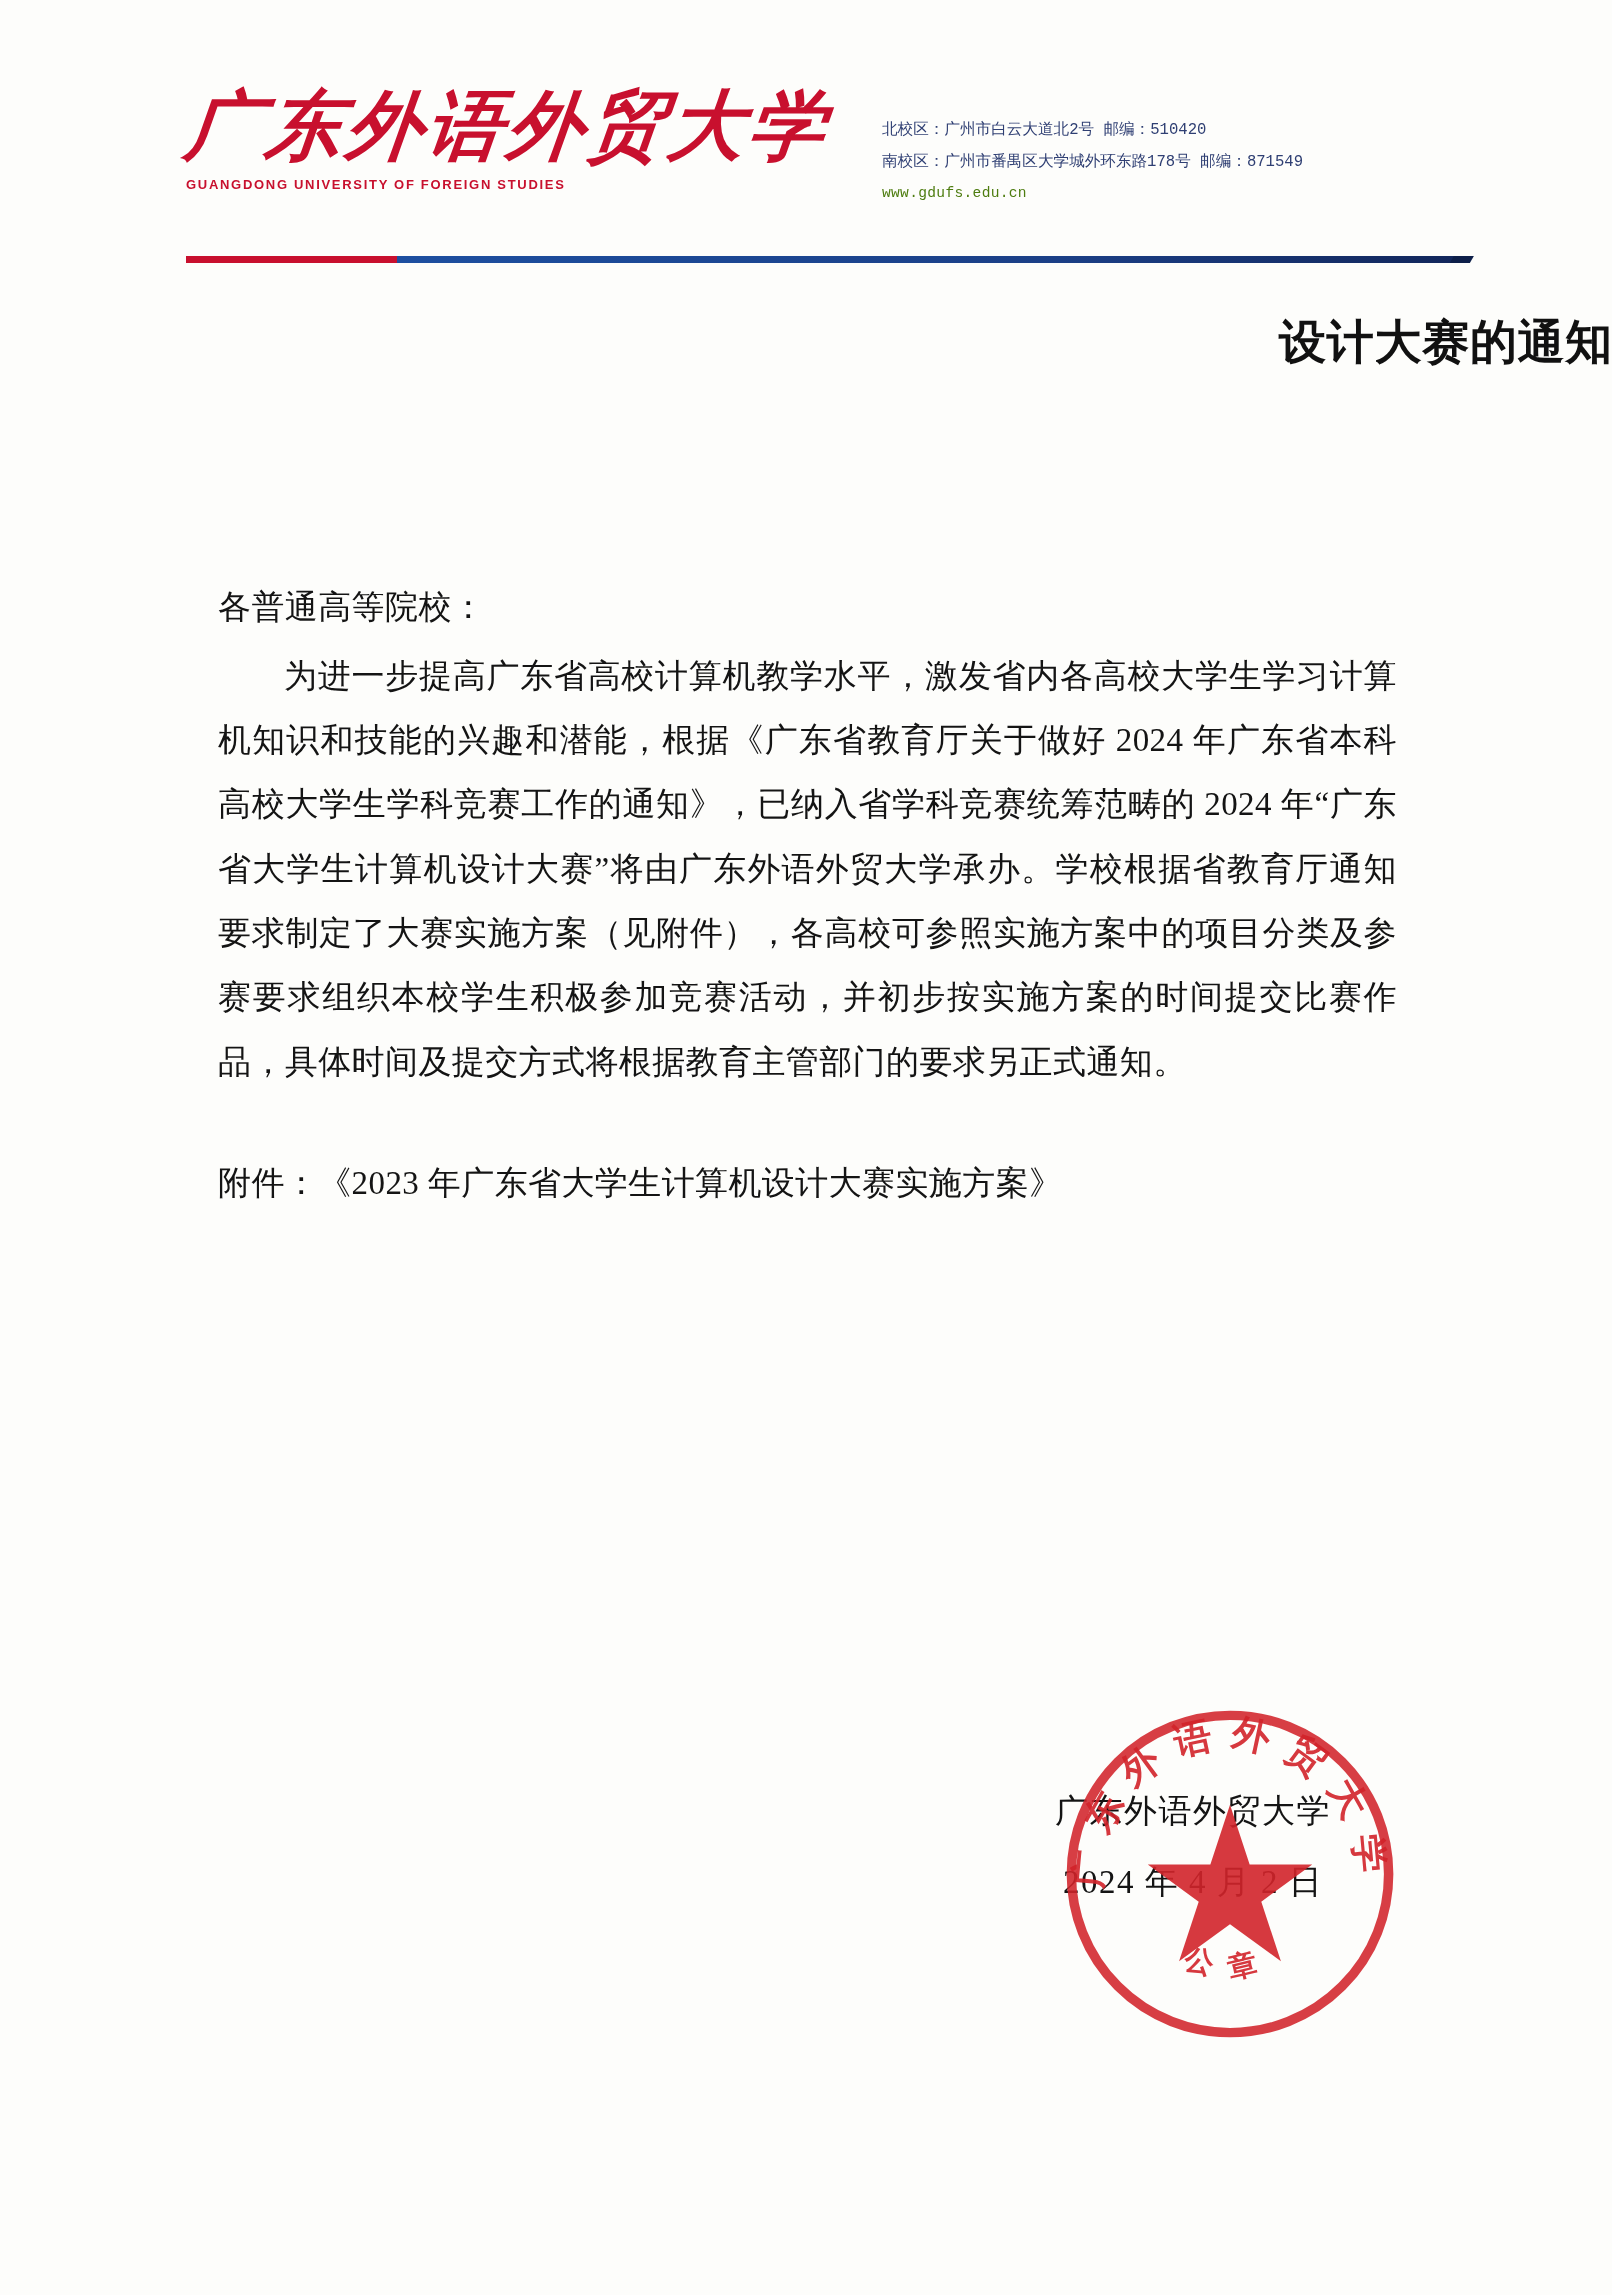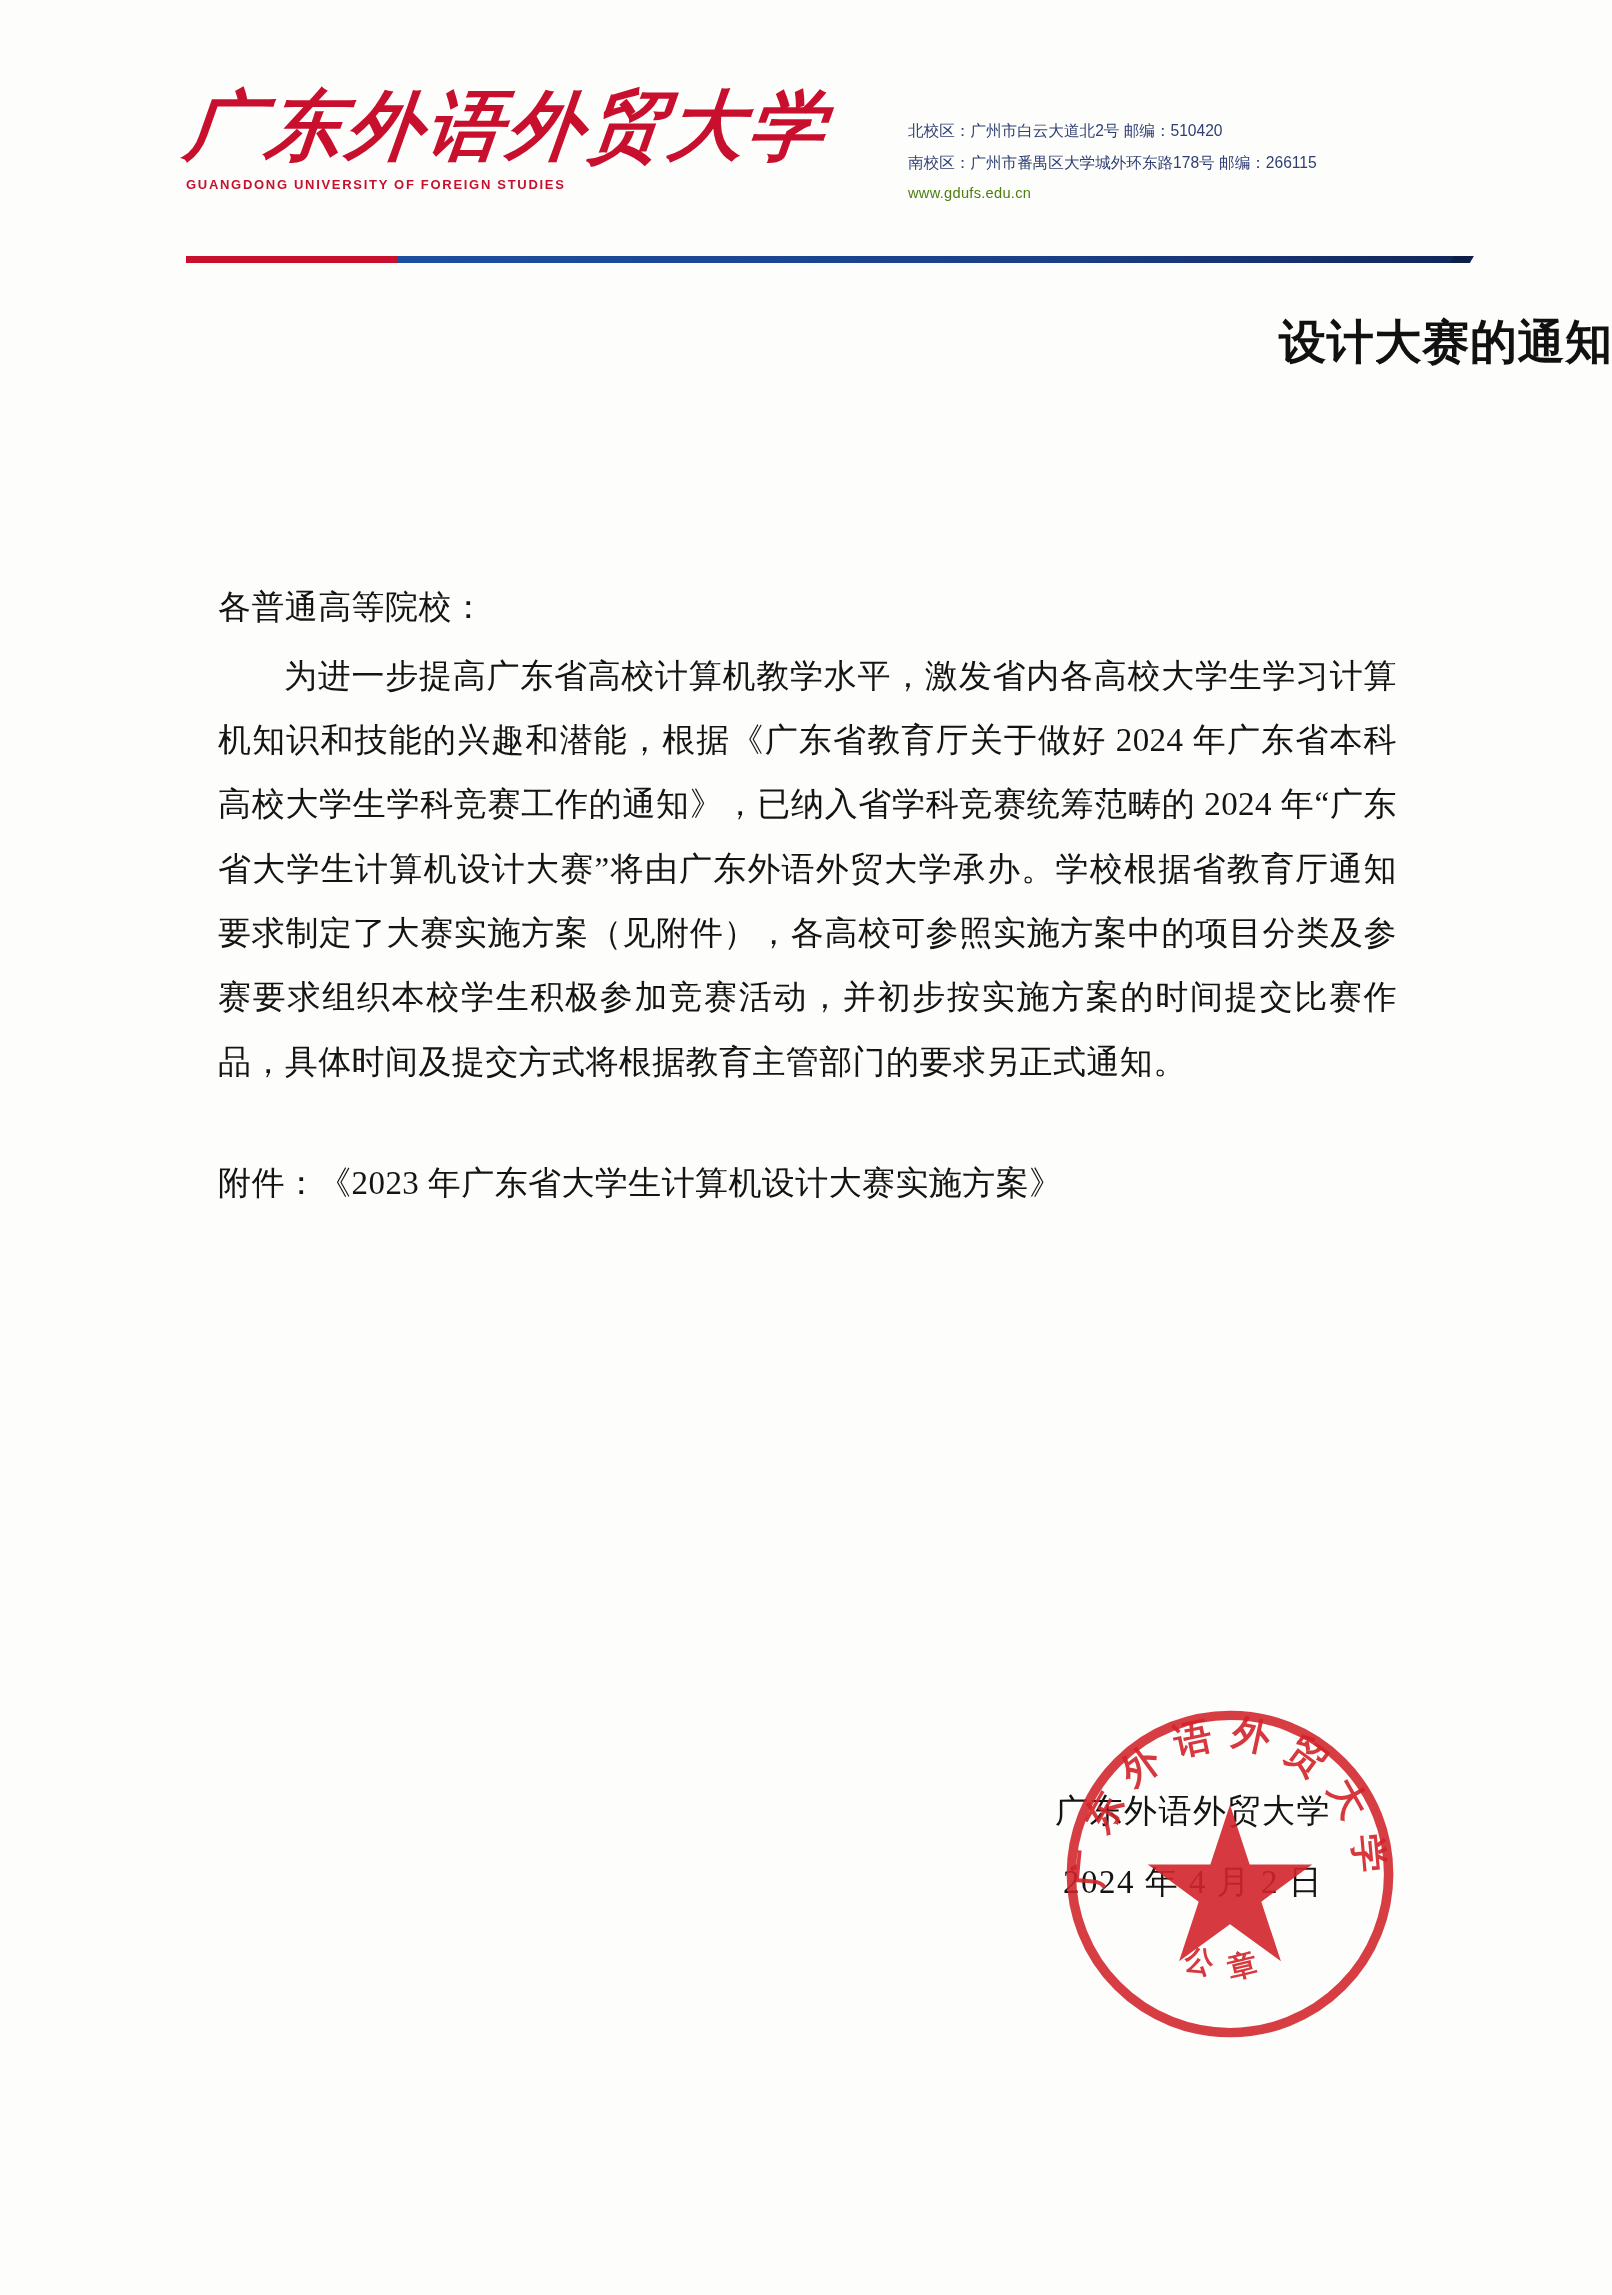--- a/index.html
+++ b/index.html
@@ -54,23 +54,23 @@
     font-family: "Liberation Sans", sans-serif;
     font-size: 13px;
     letter-spacing: 1.7px;
     color: #c8102e;
     font-weight: 700;
     white-space: nowrap;
   }
 
   .address-block {
     position: absolute;
-    left: 722px;
+    left: 696px;
     top: 28px;
-    font-family: Liberation Sans, sans-serif;
+    font-family: Liberation Mono, monospace;
     font-size: 15.6px;
     color: #2f3f73;
     line-height: 2.05;
     white-space: nowrap;
   }
   .address-block .web {
     font-size: 14.6px;
     color: #4d7c0f;
     letter-spacing: 0.3px;
   }
@@ -190,21 +190,21 @@
 
   <div class="letterhead">
 
     <div class="logo-block">
       <div class="logo-cn">广东外语外贸大学</div>
       <div class="logo-en">GUANGDONG UNIVERSITY OF FOREIGN STUDIES</div>
     </div>
 
     <div class="address-block">
       <div>北校区：广州市白云大道北2号  邮编：510420</div>
-      <div>南校区：广州市番禺区大学城外环东路178号  邮编：266115</div>
+      <div>南校区：广州市番禺区大学城外环东路178号  邮编：871549</div>
       <div class="web">www.gdufs.edu.cn</div>
     </div>
   </div>
 
   <div class="rule-wrap">
     <div class="rule-red"></div>
     <div class="rule-blue"></div>
     <div class="rule-tail"></div>
   </div>
 

